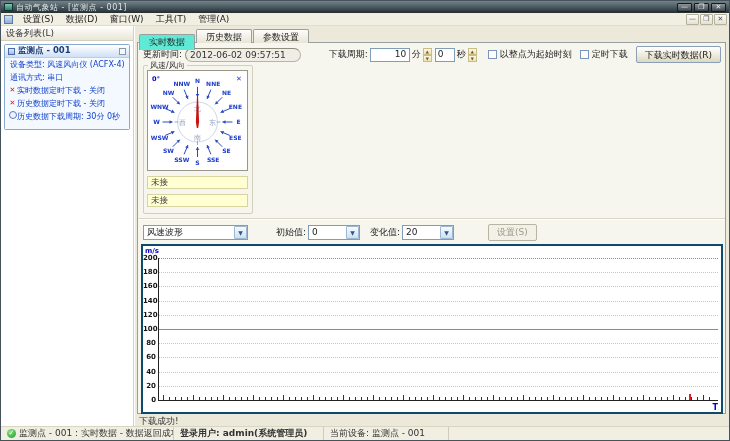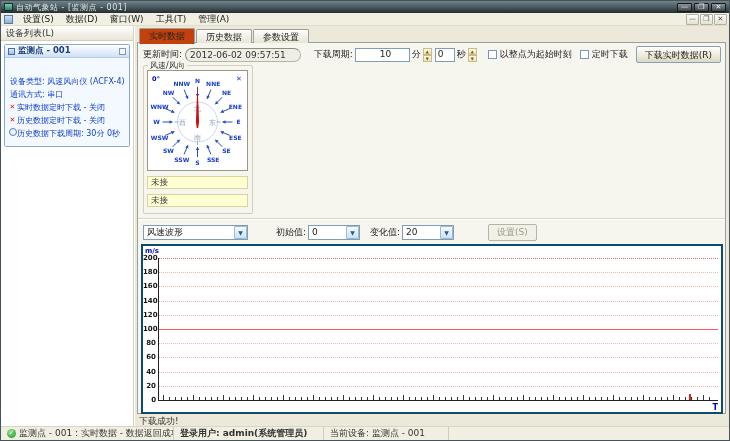--- a/index.html
+++ b/index.html
@@ -23,35 +23,35 @@
   .bodyrow{flex:1;display:flex;min-height:0;justify-content:flex-end;}
 
   
   .sidebar{width:133px;background:#fff;display:flex;flex-direction:column;border-right:1px solid #d4d1c0;flex:0 0 auto;}
   .sidebar-header{height:15px;background:linear-gradient(#fefefc,#e9e6d8);border-bottom:1px solid #d2cfbc;font-size:9px;color:#333;padding:1px 5px;white-space:nowrap;}
   .devpanel{margin:3px;border:1px solid #8aa8d6;background:#eef5fd;border-radius:2px;}
   .devpanel-header{height:13px;display:flex;align-items:center;background:linear-gradient(#ffffff,#cfe0f5);border-bottom:1px solid #b8cfec;padding:0 3px;font-size:8.5px;font-weight:bold;color:#1c3e7a;}
   .devpanel-header .dp-icon{width:7px;height:7px;border:1px solid #4a6aa8;background:linear-gradient(#dce9fa,#9ebde4);margin-right:3px;flex:0 0 auto;}
   .devpanel-header .dp-title{flex:1;white-space:nowrap;overflow:hidden;}
   .dp-pin{width:7px;height:7px;border:1px solid #8898a8;background:#f4f8fc;flex:0 0 auto;}
-  .devpanel-body{padding:17px 3px 6px;background:#f4f9ff;}
+  .devpanel-body{padding:0 3px 6px;background:#f4f9ff;}
   .dev-line{font-size:8px;line-height:13px;color:#1141cc;white-space:nowrap;overflow:hidden;display:flex;align-items:center;}
   .dl-ic{width:9px;flex:0 0 auto;text-align:center;font-size:7px;line-height:9px;}
   .dl-ic.cross{color:#d02020;font-weight:bold;}
   .dl-ic.clock{color:#3a6ac0;}
   .dl-ic.clock::before{content:"";display:inline-block;width:6px;height:6px;border:1px solid #5a7ac8;border-radius:50%;background:#eef4ff;}
   .dl-ic.none{width:2px;}
 
   .splitter{width:3px;background:#ece9da;border-left:1px solid #fff;flex:0 0 auto;}
 
   
   .maincol{flex:1;display:flex;flex-direction:column;padding:2px 3px 0 0;min-width:0;}
   .tabs{display:flex;padding-left:2px;height:15px;flex:0 0 auto;position:relative;z-index:2;}
   .tab{height:14px;margin-top:1px;padding:1px 9px 0;font-size:9px;color:#222;background:linear-gradient(#fdfdfb,#e8e5d6);border:1px solid #9aa0a0;border-bottom:none;border-radius:2px 2px 0 0;margin-right:1px;white-space:nowrap;}
-  .tab.active{height:16px;margin-top:0;background:#c2410c;position:relative;font-family:Liberation Serif, serif;}
+  .tab.active{height:16px;margin-top:6px;background:#5eead4;position:relative;font-family:Liberation Serif, serif;}
   .content{flex:1;border:1px solid #9aa0a0;background:#f6f5ee;position:relative;margin-top:-1px;min-height:0;}
 
   
   .toolrow{position:absolute;top:3px;left:5px;right:4px;height:17px;display:flex;align-items:center;font-size:9px;color:#222;}
   .lab{white-space:nowrap;}
   .sunken{height:14px;background:#efeee6;border:1px solid #b8b5a4;border-top-color:#8f8c7c;border-left-color:#8f8c7c;padding:1px 4px;font-size:9px;color:#333;white-space:nowrap;}
   .update-field{width:116px;margin-left:3px;border-radius:7px;}
   .toolspacer{flex:1;}
   .edit{height:14px;background:#fff;border:1px solid #7f9db9;font-size:9px;padding:0 2px;color:#222;white-space:nowrap;}
   .spin{width:9px;height:14px;display:flex;flex-direction:column;margin-right:3px;}
@@ -176,21 +176,21 @@
           <div class="tab">参数设置</div>
         </div>
 
       <div class="content">
 
         <div class="toolrow">
           <span class="lab">更新时间:</span>
           <span class="sunken update-field">2012-06-02 09:57:51</span>
           <span class="toolspacer"></span>
           <span class="lab">下载周期:</span>
-          <span class="edit" style="width:55px;margin-left:2px;padding-left:24px;">10</span>
+          <span class="edit" style="width:40px;margin-left:2px;padding-left:24px;">10</span>
           <span class="lab" style="margin:0 2px;">分</span>
           <span class="spin">
               <div>▲</div>
               <div>▼</div>
             </span>
           <span class="edit" style="width:20px;">0</span>
           <span class="lab" style="margin:0 2px;">秒</span>
           <span class="spin">
               <div>▲</div>
               <div>▼</div>

